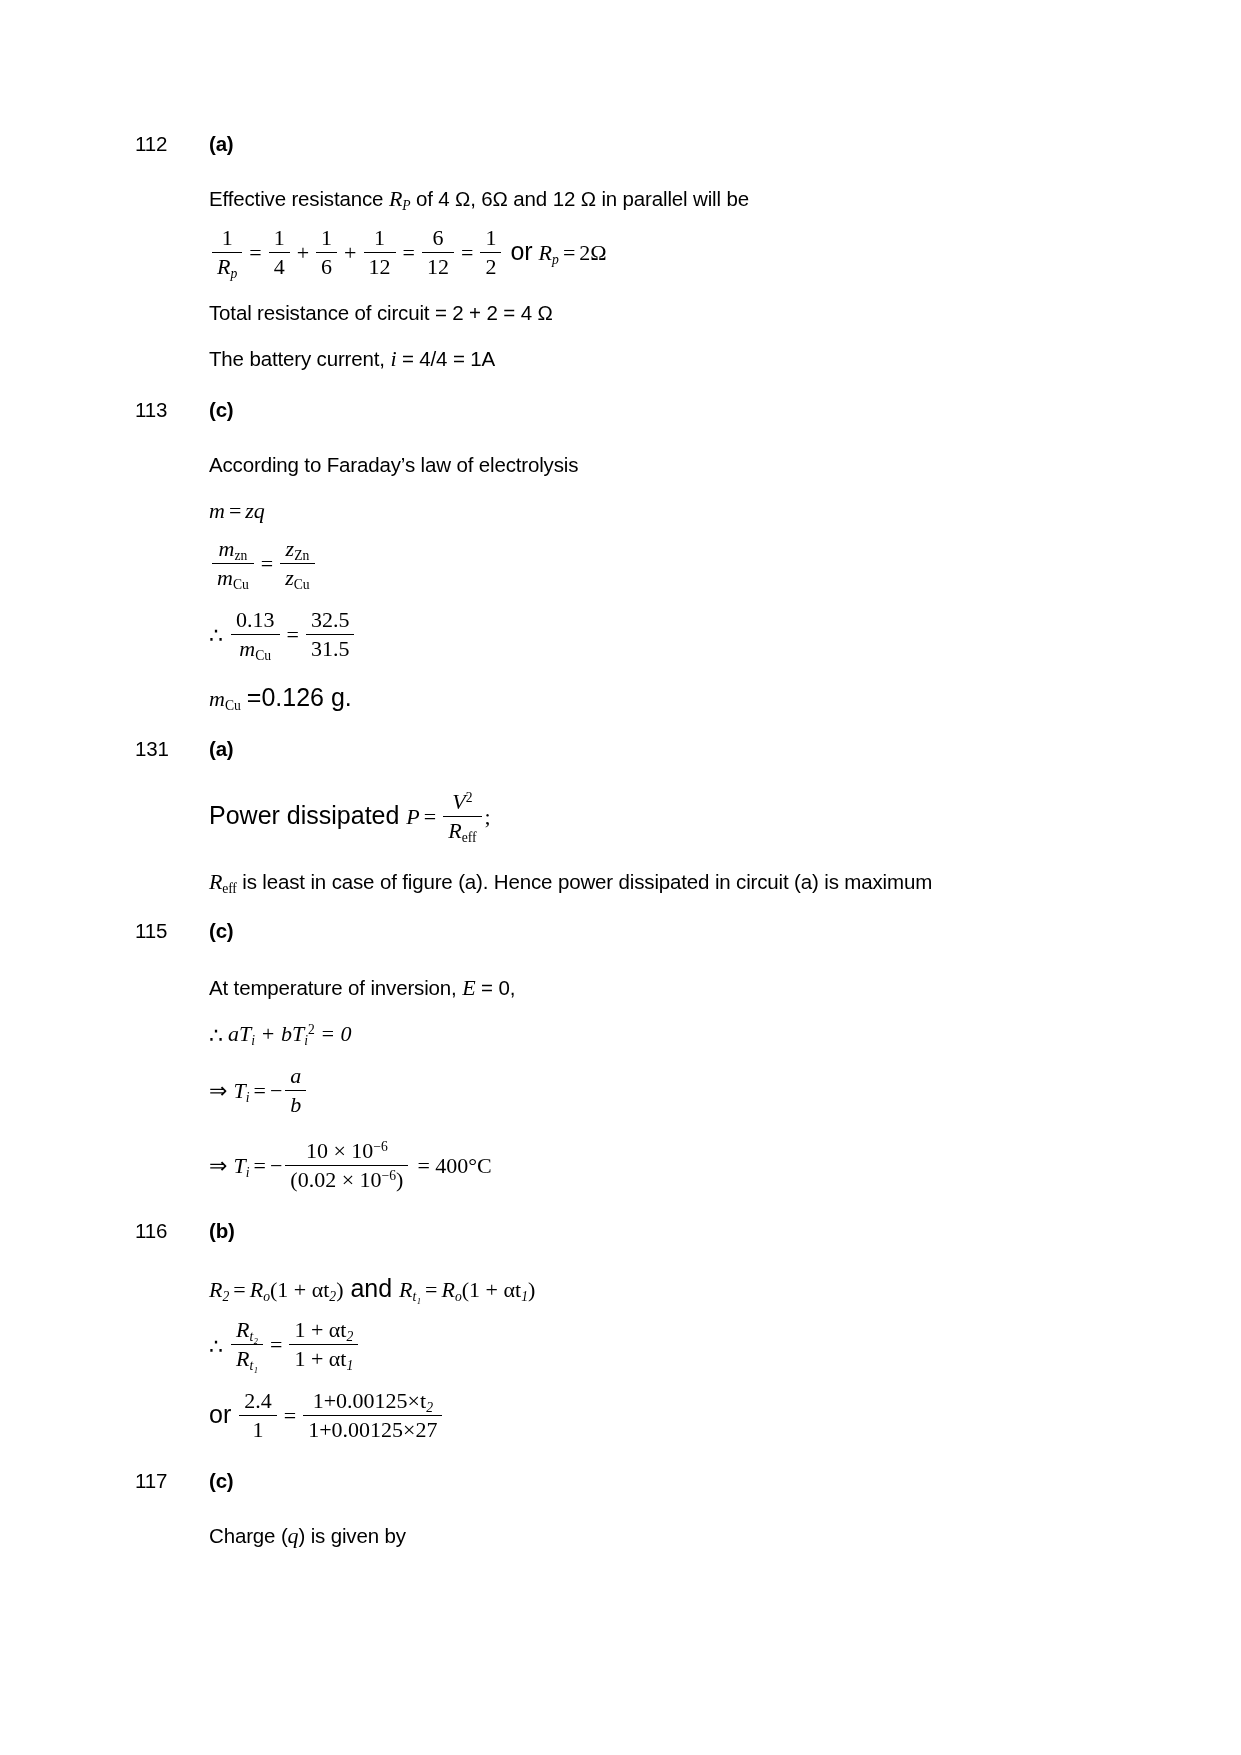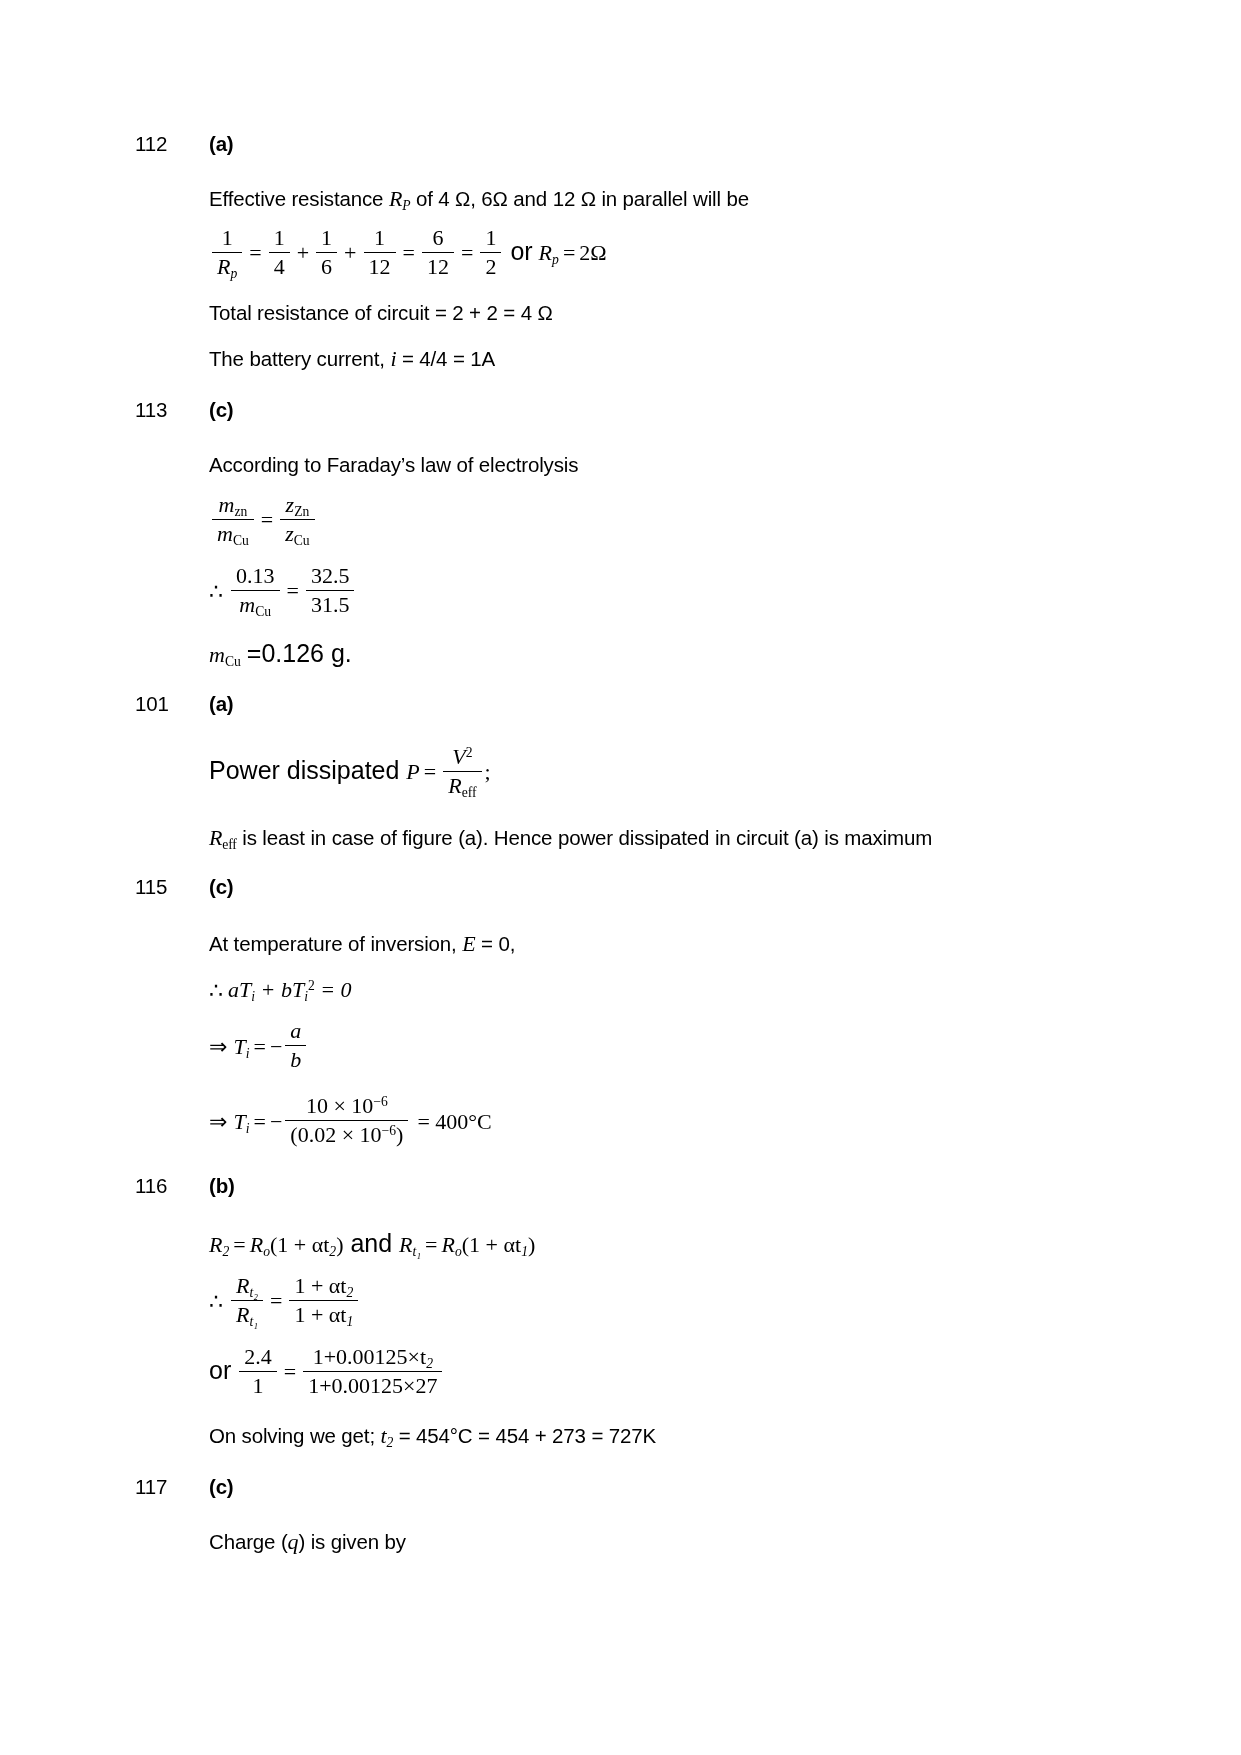--- a/index.html
+++ b/index.html
@@ -177,20 +177,21 @@
     </div>
 
     <div class="sol" style="margin-top:22px">
       <div class="sol-head">
         <span class="qnum">113</span>
         <span class="opt">(c)</span>
       </div>
       <div class="body">
         <div class="line first">According to Faraday’s law of electrolysis</div>
 
+        <div class="eqline" style="margin-top:18px"><span class="m">m</span><span class="op">=</span><span class="m">zq</span></div>
 
         <div class="eqline" style="margin-top:14px">
           <span class="frac">
             <span class="num m"><span>m</span><sub class="up">zn</sub></span>
             <span class="den m"><span>m</span><sub class="up">Cu</sub></span>
           </span><span class="op">=</span><span class="frac">
             <span class="num m"><span>z</span><sub class="up">Zn</sub></span>
             <span class="den m"><span>z</span><sub class="up">Cu</sub></span>
           </span>
         </div>
@@ -203,21 +204,21 @@
             <span class="den mr">31.5</span>
           </span>
         </div>
 
         <div class="eqline" style="margin-top:18px"><span class="m"><span>m</span><sub class="up">Cu</sub></span><span class="txt" style="padding-left:6px">=0.126 g.</span></div>
       </div>
     </div>
 
     <div class="sol" style="margin-top:22px">
       <div class="sol-head">
-        <span class="qnum">101</span>
+        <span class="qnum">131</span>
         <span class="opt">(a)</span>
       </div>
       <div class="body">
         <div class="eqline" style="margin-top:16px"><span class="txt">Power dissipated </span><span class="m">P</span><span class="op">=</span><span class="frac sm">
             <span class="num m"><span>V</span><sup>2</sup></span>
             <span class="den m"><span>R</span><sub class="up">eff</sub></span>
           </span><span class="mr">;</span></div>
 
         <div class="line" style="margin-top:22px"><span class="m"><span>R</span><sub class="up">eff</sub></span><span> is least in case of figure (a). Hence power dissipated in circuit (a) is maximum</span></div>
       </div>
@@ -265,21 +266,20 @@
 
         <div class="eqline" style="margin-top:16px"><span class="txt" style="padding-right:5px">or</span><span class="frac sm">
             <span class="num mr">2.4</span>
             <span class="den mr">1</span>
           </span><span class="op">=</span><span class="frac sm">
             <span class="num mr"><span>1+0.00125×t</span><sub>2</sub></span>
             <span class="den mr">1+0.00125×27</span>
           </span>
         </div>
 
-        <div class="line" style="margin-top:20px"><span>On solving we get; </span><span class="m"><span>t</span><sub>2</sub></span><span> = 454°C = 454 + 273 = 727K</span></div>
       </div>
     </div>
 
     <div class="sol" style="margin-top:22px">
       <div class="sol-head">
         <span class="qnum">117</span>
         <span class="opt">(c)</span>
       </div>
       <div class="body">
         <div class="line first"><span>Charge (</span><span class="m">q</span><span>) is given by</span></div>

